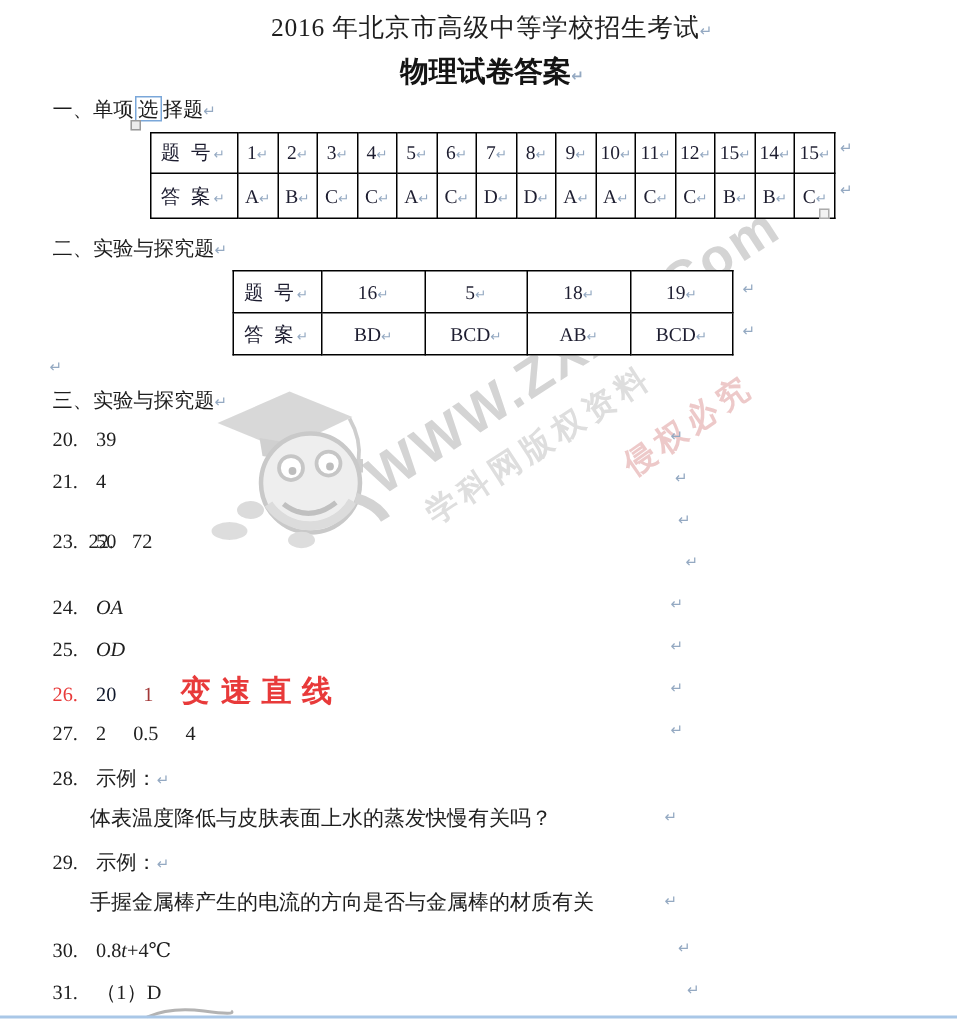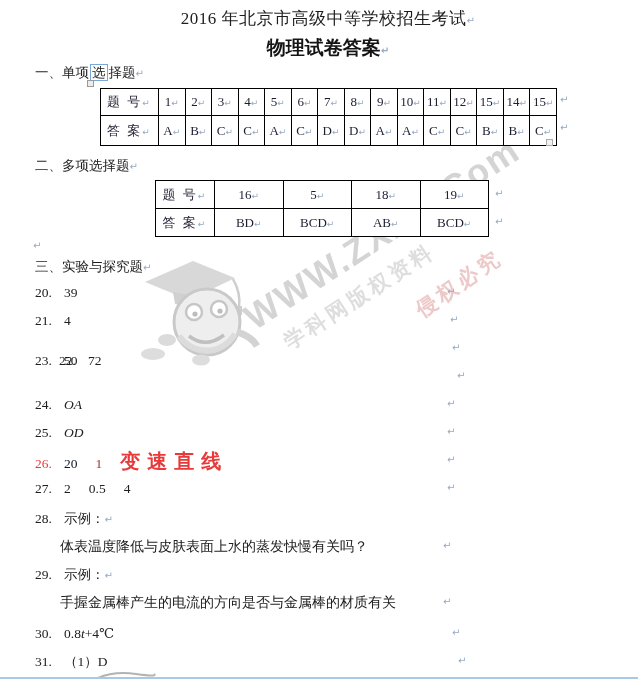--- a/index.html
+++ b/index.html
@@ -166,21 +166,21 @@
     <td><span>B</span><span class="pmark">↵</span></td>
     <td><span>B</span><span class="pmark">↵</span></td>
     <td><span>C</span><span class="pmark">↵</span></td>
   </tr>
 </tbody>
   </table>
 <span class="pmark abs" style="left:560px;top:95px;">↵</span>
 <span class="pmark abs" style="left:560px;top:123px;">↵</span>
 <span class="corner-handle"></span>
 
-<div class="abs sec" style="left:35px;top:157px;"><span>二、多项选择题</span><span class="pmark">↵</span></div>
+<div class="abs sec" style="left:35px;top:157px;"><span>二、实验与探究题</span><span class="pmark">↵</span></div>
 
 <table class="abs t-multi">
   <tbody>
       <tr>
     <td class="lab"><span>题 号</span><span class="pmark">↵</span></td>
     <td><span>16</span><span class="pmark">↵</span></td>
     <td><span>5</span><span class="pmark">↵</span></td>
     <td><span>18</span><span class="pmark">↵</span></td>
     <td><span>19</span><span class="pmark">↵</span></td>
   </tr>

